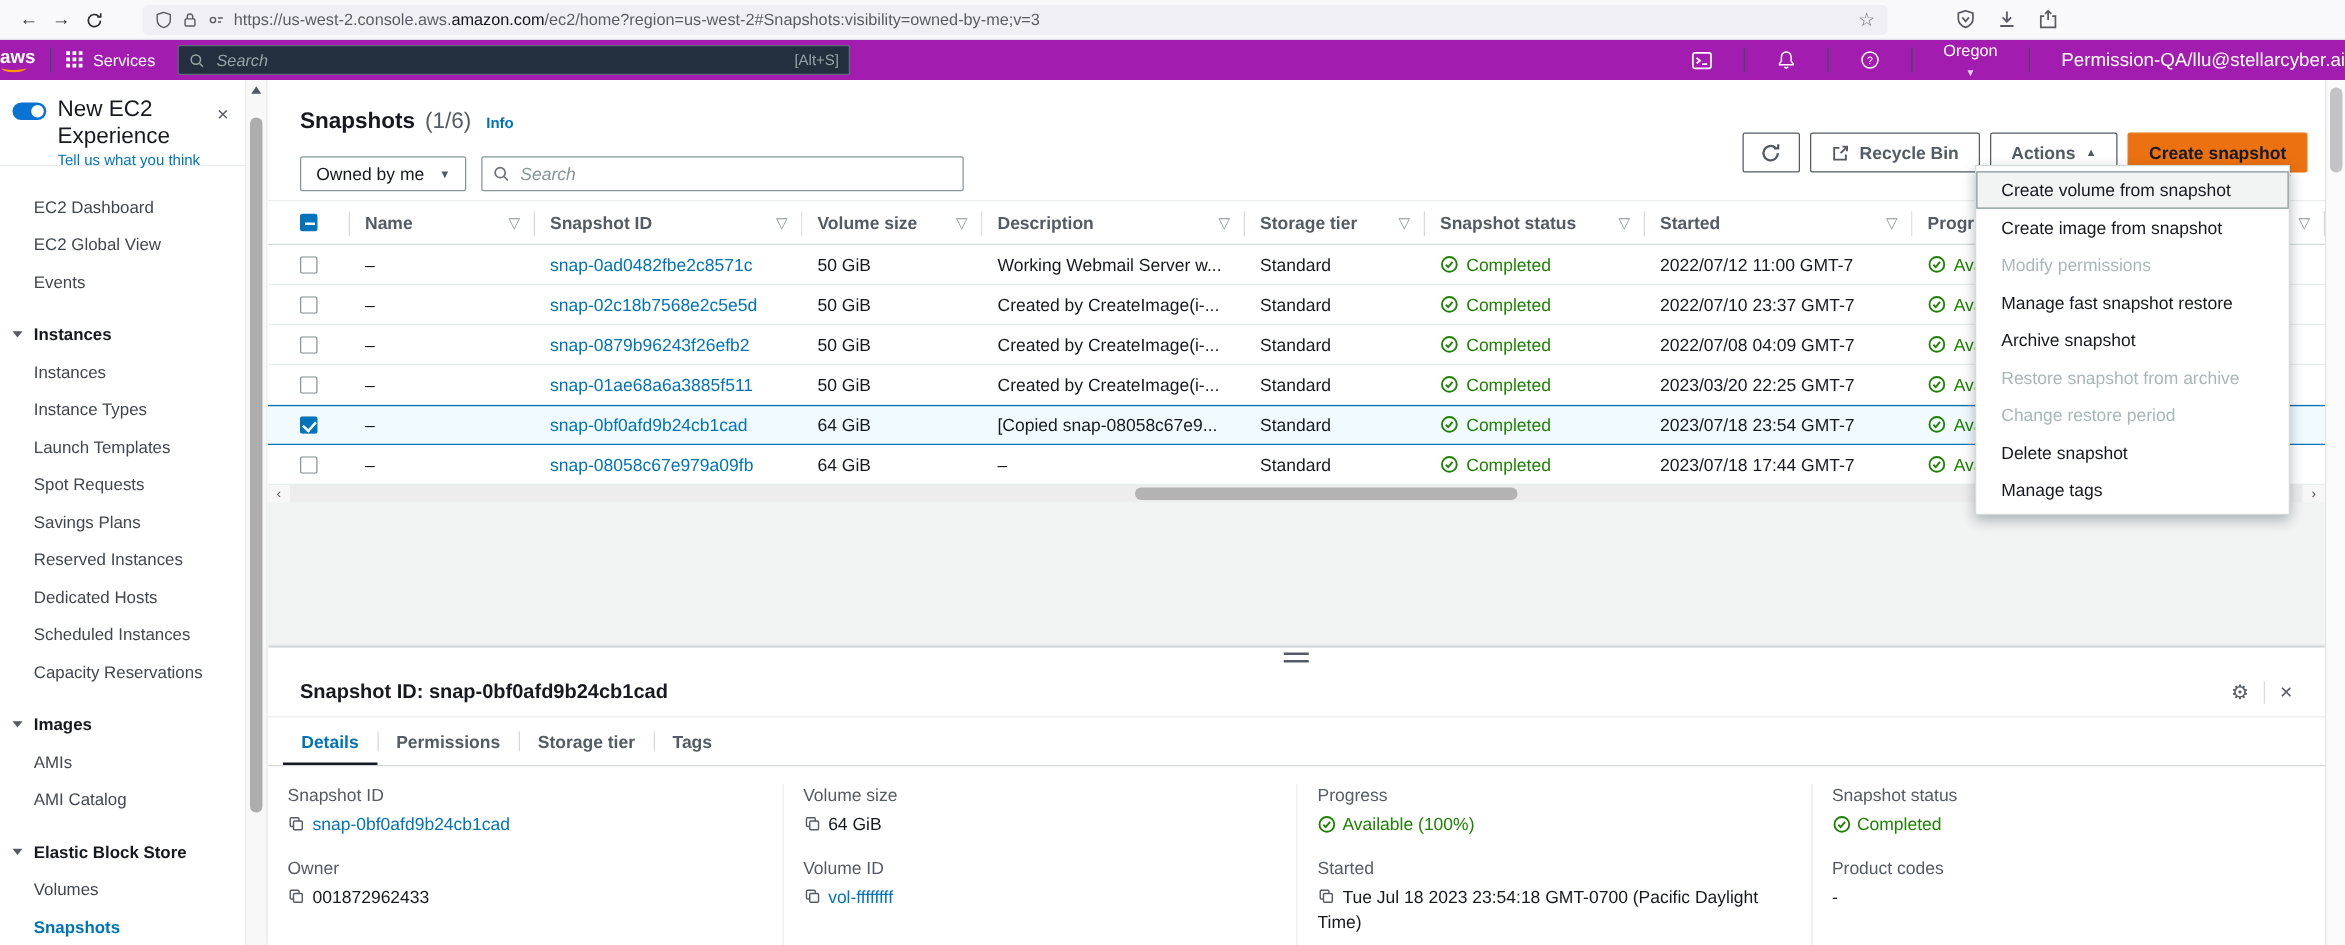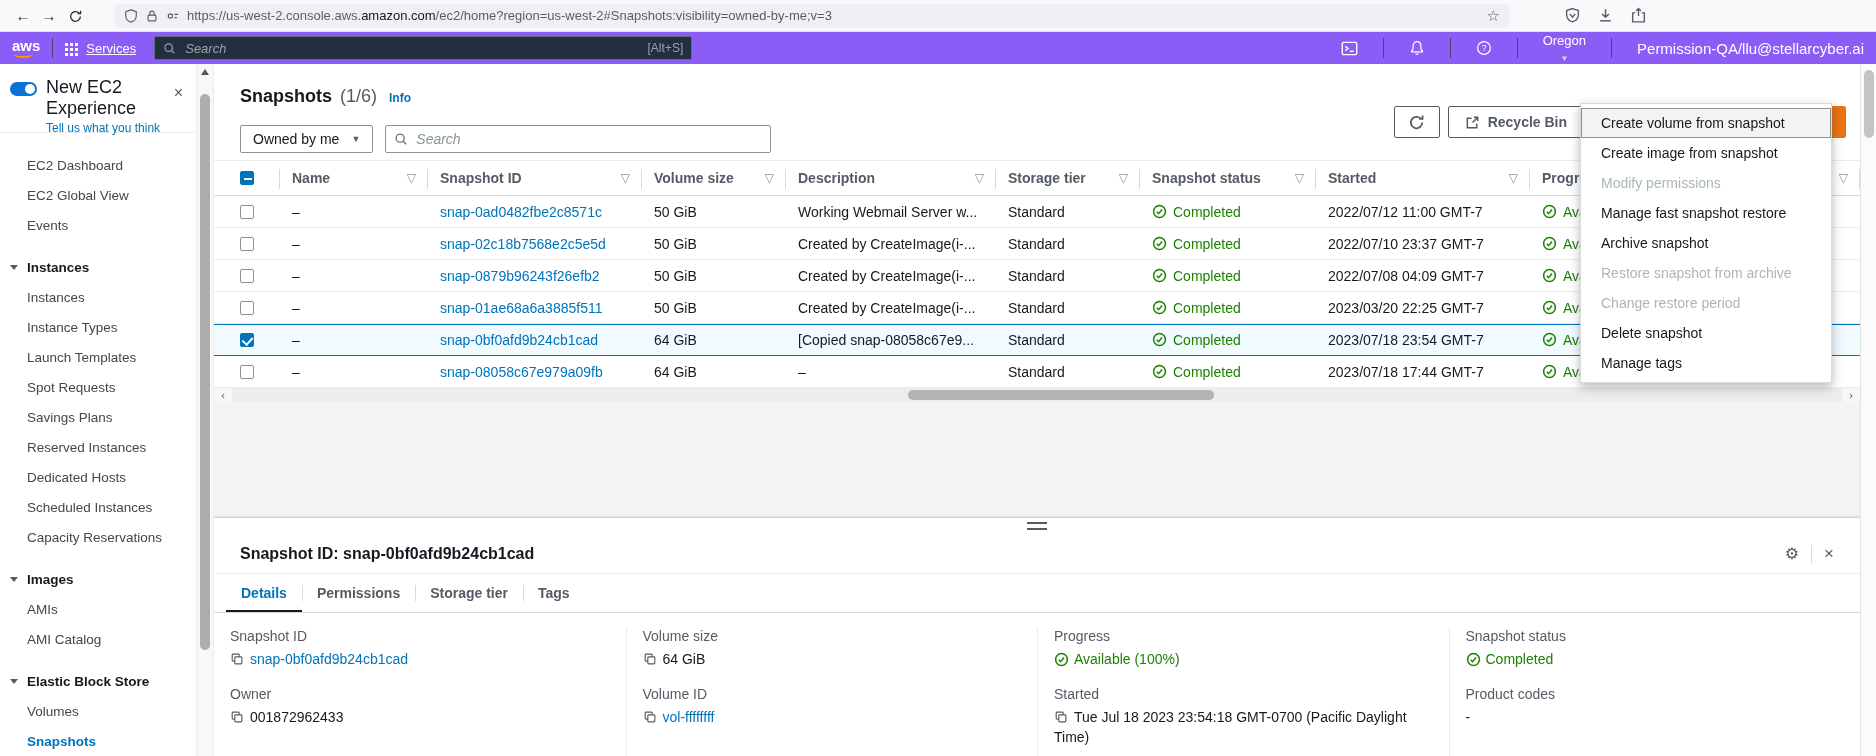--- a/index.html
+++ b/index.html
@@ -14,27 +14,27 @@
   .b-btn svg { vertical-align:middle; }
   .url-bar { width:1396px; margin-left:26px; height:24px; background:#f0f0f4; border-radius:4px;
              display:flex; align-items:center; padding:0 10px; gap:7px; }
   .url-bar svg { flex:none; }
   .url-text { font-size:13px; color:#5b5b66; white-space:nowrap; overflow:hidden; }
   .url-text .hl { color:#15141a; }
   .url-star { margin-left:auto; font-size:15px; color:#5b5b66; }
   .browser-right { margin-left:54px; display:flex; gap:16px; align-items:center; }
 
   
-  .aws-nav { height:32px; background:#8b5cf6; display:flex; align-items:center;
-             padding:0 12px; color:#fff; }
+  .aws-nav { height:32px; background:#a21caf; display:flex; align-items:center;
+             padding:0 0; color:#fff; }
   .aws-logo { font-weight:700; font-size:15px; position:relative; line-height:1; padding-bottom:5px; }
   .aws-logo::after { content:""; position:absolute; left:1px; bottom:0; width:20px; height:6px;
                      border-bottom:2px solid #ff9900; border-radius:50%; }
   .nav-sep { width:1px; height:20px; background:#3e4b5b; margin:0 12px; flex:none; }
-  .services { display:flex; align-items:flex-end; gap:8px; font-size:13px;text-decoration:underline; }
+  .services { display:flex; align-items:flex-start; gap:8px; font-size:13px; }
   .dots { width:3px; height:3px; background:#fff; margin:0 10px 10px 0; flex:none;
           box-shadow:0 0 #fff,5px 0 #fff,10px 0 #fff,0 5px #fff,5px 5px #fff,10px 5px #fff,0 10px #fff,5px 10px #fff,10px 10px #fff; }
   .nav-search { margin-left:18px; width:538px; height:24px; border:1px solid #5f6b7a; border-radius:2px;
                 display:flex; align-items:center; padding:0 8px; gap:7px; background:#232f3e; }
   .nav-search input { flex:1; background:transparent; border:0; outline:none; color:#eee; font-size:13px;
                       font-family:"Liberation Sans",sans-serif; }
   .nav-search input::placeholder { color:#95a5a6; font-style:italic; }
   .nav-shortcut { color:#95a5a6; font-size:12px; }
   .nav-right { margin-left:auto; display:flex; align-items:center; }
   .nav-ico { padding:0 13px; display:flex; align-items:center; }
@@ -136,21 +136,21 @@
   .pcol { padding:0 22px 0 16px; }
   .pcol + .pcol { border-left:1px solid #eaeded; }
   .field + .field { margin-top:16px; }
   .f-label { font-size:14px; color:#545b64; line-height:19px; }
   .f-value { font-size:14px; line-height:20px; margin-top:3px; }
   .f-value .cpy { margin-right:6px; vertical-align:-2px; }
   .f-value.link { color:#0073bb; }
   .f-value.ok { color:#1d8102; }
   .f-value.ok svg { vertical-align:-3px; margin-right:5px; }
 
-  .menu { position:absolute; left:1366px; top:39px; width:252px; background:#fff;
+  .menu { position:absolute; left:1366px; top:68px; width:252px; background:#fff;
           border:1px solid #d5dbdb; box-shadow:0 4px 10px rgba(0,28,36,.3); padding:4px 0; z-index:20; }
   .menu-item { height:30px; line-height:30px; padding:0 20px; font-size:14px; color:#16191f; white-space:nowrap; }
   .menu-item.disabled { color:#aab7b8; }
   .menu-item.highlighted { background:#f2f3f3; box-shadow:inset 0 0 0 1px #879596; }
 
   .page-scroll { width:16px; background:#fbfbfb; border-left:1px solid #e4e4e4; position:relative; flex:none; }
   .page-thumb { position:absolute; top:6px; left:3px; width:10px; height:68px; background:#c4c4c7; border-radius:5px; }
 </style>
 </head>
 <body>

